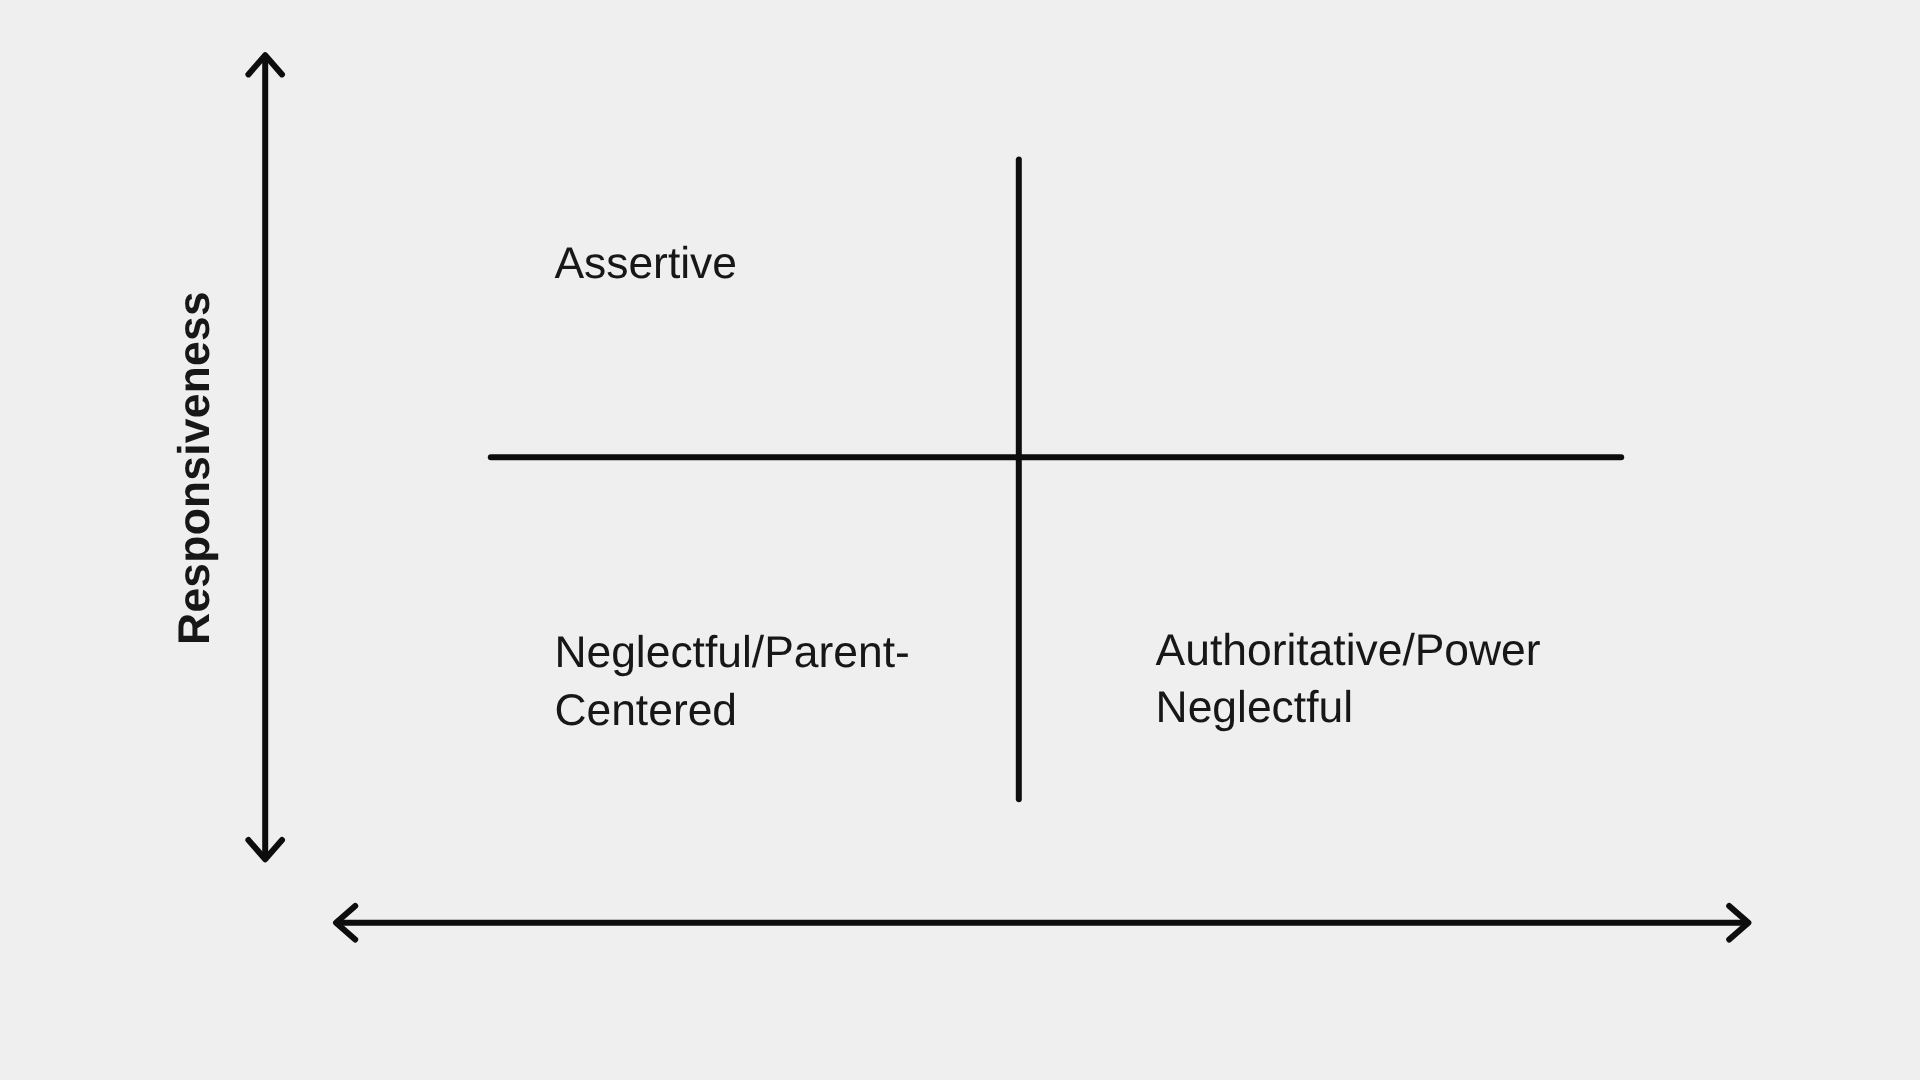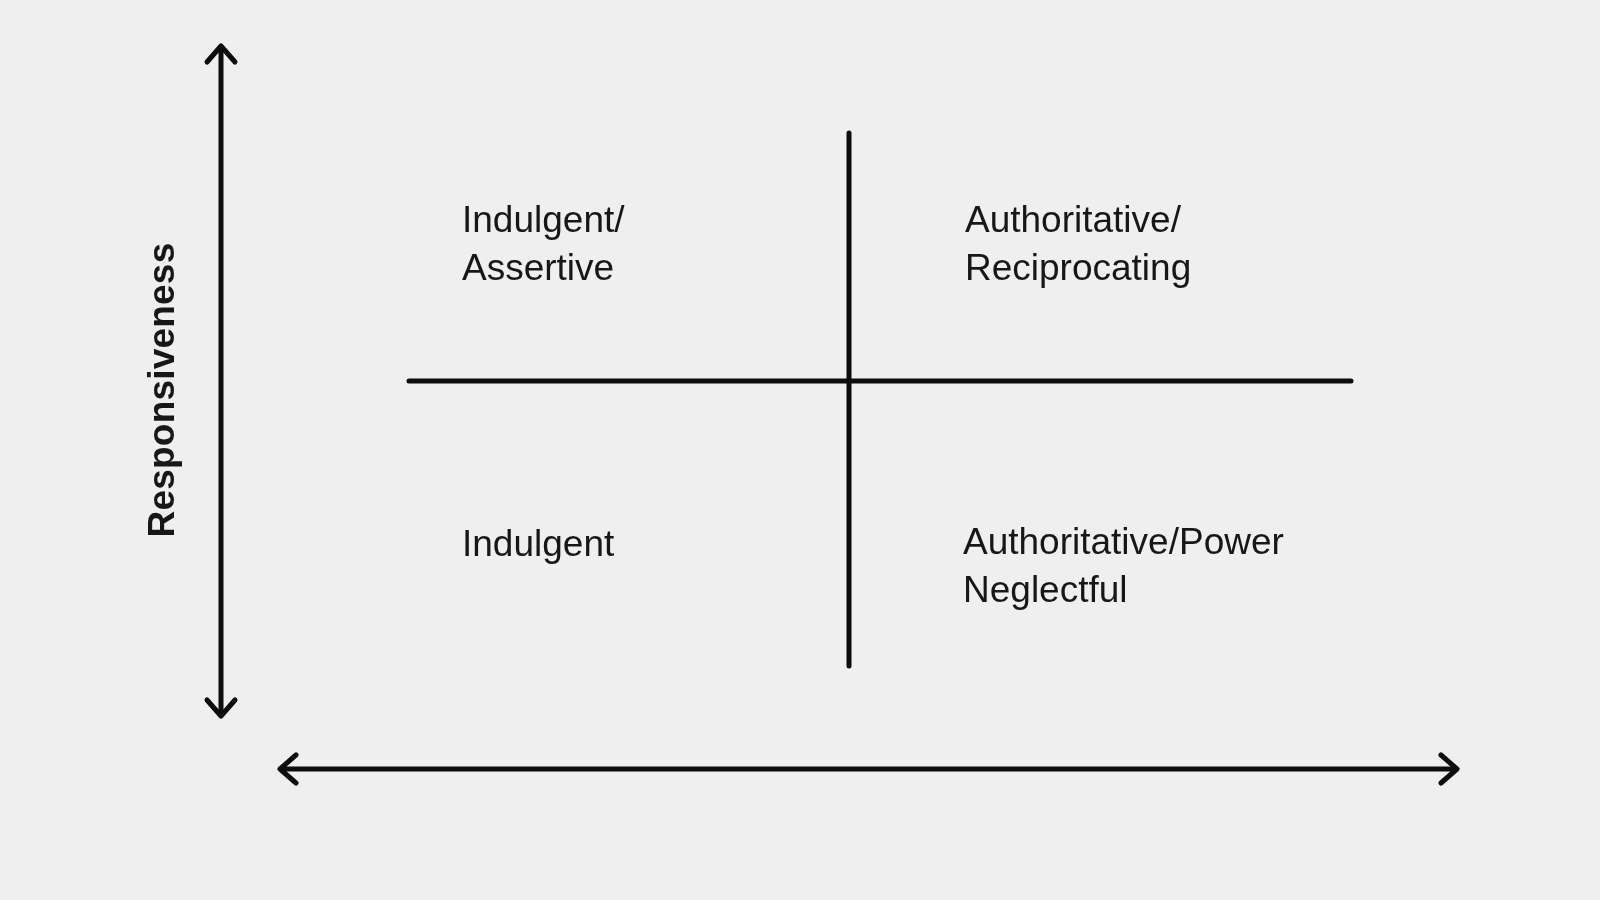--- a/index.html
+++ b/index.html
@@ -81,31 +81,27 @@
     <polyline points="1441,755 1457,769 1441,783"></polyline>
 
     <line x1="849" y1="133" x2="849" y2="666"></line>
     <line x1="409" y1="381" x2="1351" y2="381"></line>
   </svg>
 
   <div class="label axis-label y-axis-label">Responsiveness</div>
 
 
   <div class="label quad-label quad-tl">
-    <span>Indulgent/</span>
     <span>Assertive</span>
   </div>
 
-  <div class="label quad-label quad-tr">
-    <span>Authoritative/</span>
-    <span>Reciprocating</span>
-  </div>
 
   <div class="label quad-label quad-bl">
-    <span>Indulgent</span>
+    <span>Neglectful/Parent-</span>
+    <span>Centered</span>
   </div>
 
   <div class="label quad-label quad-br">
     <span>Authoritative/Power</span>
     <span>Neglectful</span>
   </div>
 
 </div>
 
 </body></html>

